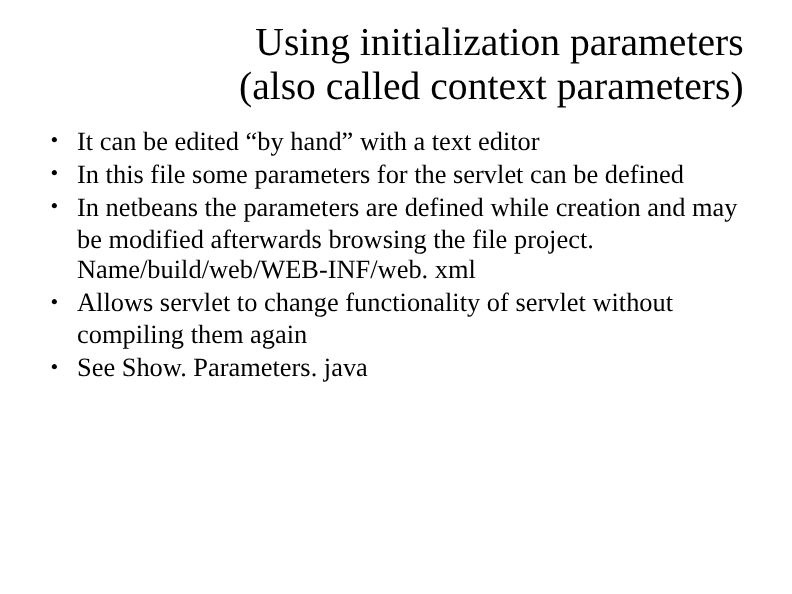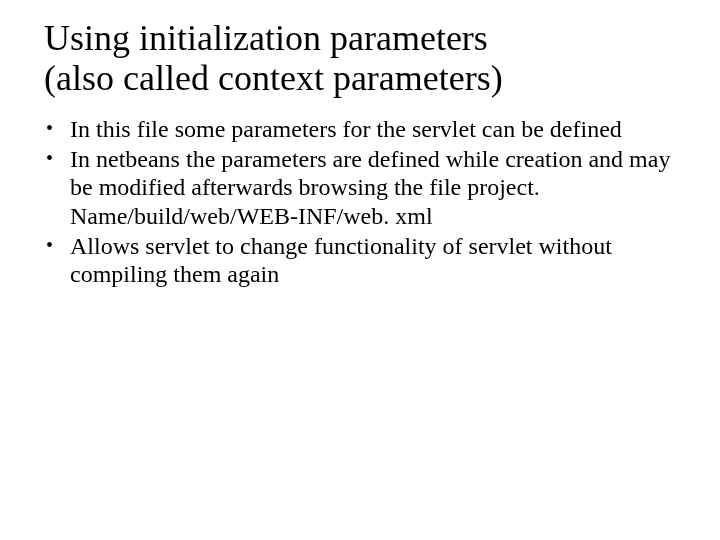--- a/index.html
+++ b/index.html
@@ -13,21 +13,21 @@
   }
   .slide {
     box-sizing: border-box;
     width: 720px;
     height: 540px;
     padding: 18px 44px 0 44px;
   }
   .title {
     font-size: 36px;
     line-height: 1.12;
-    text-align: left;
+    text-align: right;
     margin: 0 0 16px 0;
     font-weight: normal;
   }
   ul.bullets {
     list-style: none;
     margin: 0;
     padding: 0;
   }
   ul.bullets > li {
     position: relative;
@@ -47,17 +47,19 @@
 </style>
 </head>
 <body>
 
 <div class="slide">
   <h1 class="title">
     <span>Using initialization parameters</span><br>
     <span>(also called context parameters)</span>
   </h1>
   <ul class="bullets">
+    <li>It can be edited “by hand”  with a text editor</li>
     <li>In this file some parameters for the servlet can be defined</li>
     <li>In netbeans the parameters are defined while creation and may be modified afterwards browsing the file project. Name/build/web/WEB-INF/web. xml</li>
     <li>Allows servlet to change functionality of servlet  without compiling them again</li>
+    <li>See Show. Parameters. java</li>
   </ul>
 </div>
 
 </body></html>

